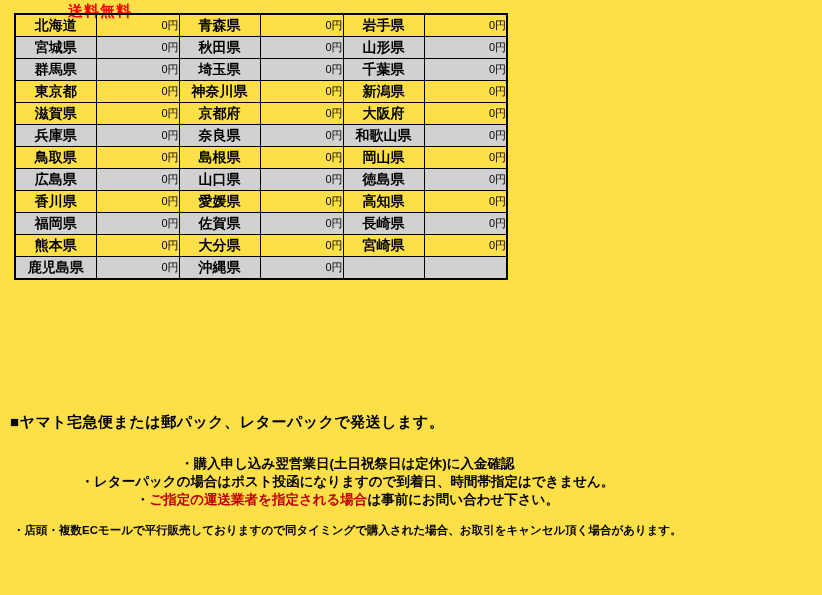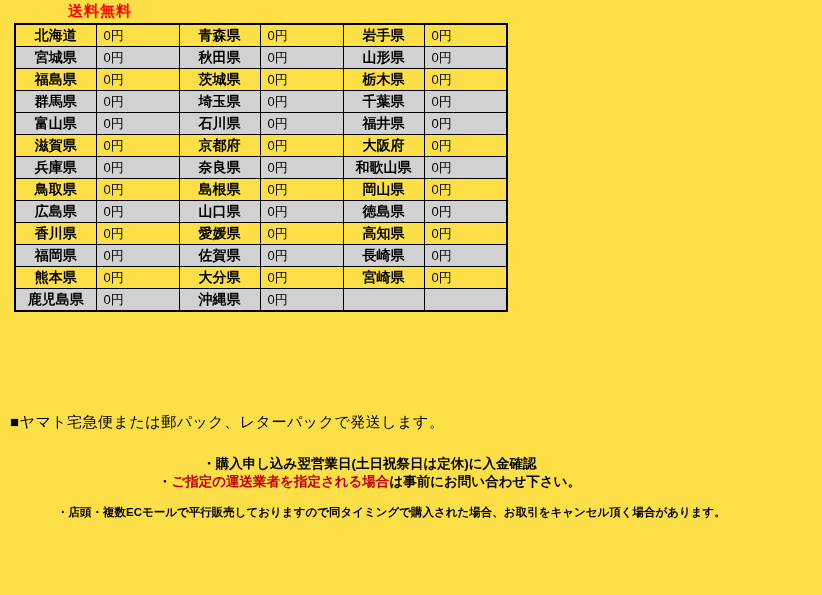--- a/index.html
+++ b/index.html
@@ -10,65 +10,64 @@
     font-family:"Liberation Sans","DejaVu Sans",sans-serif;
     color:#000000;
     overflow:hidden;
   }
   .free-shipping{
     position:absolute;left:68px;top:2px;
     font-size:15px;font-weight:bold;color:#ff0000;
     letter-spacing:1px;
   }
   table.fee-table{
-    position:absolute;left:14px;top:23px;
+    position:absolute;left:14px;top:13px;
     border-collapse:collapse;
     table-layout:fixed;
     width:461px;
     padding-left:8px;
   }
   table.fee-table{border:2px solid #000000;}
   table.fee-table td{
     border:1px solid #000000;
     height:21px;
     padding:0;
     font-size:14px;
     overflow:hidden;
     white-space:nowrap;
   }
   table.fee-table td.pref{
     text-align:center;
     font-weight:bold;
   }
   table.fee-table td.fee{
-    text-align:left;
+    text-align:right;
     padding-left:7px;
-    font-size:13px;
+    font-size:11px;
     font-weight:normal;
   }
   table.fee-table tr.shaded td{background:#d1d1d1;}
   table.fee-table col.c-pref{width:81px;}
   table.fee-table col.c-fee{width:83px;}
   .shipping-heading{
     position:absolute;left:10px;top:413px;
-    font-size:15px;font-weight:normal;
+    font-size:15px;font-weight:bold;
     letter-spacing:0.5px;
   }
   .notes{
     position:absolute;left:13px;top:455px;
     font-size:13.5px;font-weight:bold;
     line-height:18px;
     text-align:center;
   }
   .note-line{white-space:nowrap;}
   .note-line.small{
     font-size:11.5px;
     margin-top:12px;
     letter-spacing:0;
-    margin-left:44px;
   }
 </style>
 </head>
 <body>
 
 <div class="page">
 
   <div class="free-shipping">送料無料</div>
 
   <table class="fee-table">
@@ -90,42 +89,34 @@
           <td class="fee">0円</td>
         </tr>
         <tr class="shaded">
           <td class="pref">宮城県</td>
           <td class="fee">0円</td>
           <td class="pref">秋田県</td>
           <td class="fee">0円</td>
           <td class="pref">山形県</td>
           <td class="fee">0円</td>
         </tr>
-        <tr>
-          <td class="pref">福島県</td>
-          <td class="fee">0円</td>
-          <td class="pref">茨城県</td>
-          <td class="fee">0円</td>
-          <td class="pref">栃木県</td>
-          <td class="fee">0円</td>
-        </tr>
         <tr class="shaded">
           <td class="pref">群馬県</td>
           <td class="fee">0円</td>
           <td class="pref">埼玉県</td>
           <td class="fee">0円</td>
           <td class="pref">千葉県</td>
           <td class="fee">0円</td>
         </tr>
-        <tr class="shaded">
-          <td class="pref">富山県</td>
+        <tr>
+          <td class="pref">東京都</td>
           <td class="fee">0円</td>
-          <td class="pref">石川県</td>
+          <td class="pref">神奈川県</td>
           <td class="fee">0円</td>
-          <td class="pref">福井県</td>
+          <td class="pref">新潟県</td>
           <td class="fee">0円</td>
         </tr>
         <tr>
           <td class="pref">滋賀県</td>
           <td class="fee">0円</td>
           <td class="pref">京都府</td>
           <td class="fee">0円</td>
           <td class="pref">大阪府</td>
           <td class="fee">0円</td>
         </tr>
@@ -185,17 +176,18 @@
           <td class="pref"></td>
           <td class="fee"></td>
         </tr>
       </tbody>
   </table>
 
   <div class="shipping-heading">■ヤマト宅急便または郵パック、レターパックで発送します。</div>
 
   <div class="notes" id="notes-list">
       <div class="note-line"><span style="color: rgb(0, 0, 0);">・購入申し込み翌営業日(土日祝祭日は定休)に入金確認</span></div>
+      <div class="note-line"><span style="color: rgb(0, 0, 0);">・レターパックの場合はポスト投函になりますので到着日、時間帯指定はできません。</span></div>
       <div class="note-line"><span style="color: rgb(0, 0, 0);">・</span><span style="color: rgb(192, 0, 0);">ご指定の運送業者を指定される場合</span><span style="color: rgb(0, 0, 0);">は事前にお問い合わせ下さい。</span></div>
       <div class="note-line small"><span style="color: rgb(0, 0, 0);">・店頭・複数ECモールで平行販売しておりますので同タイミングで購入された場合、お取引をキャンセル頂く場合があります。</span></div>
     </div>
 
 </div>
 
 </body></html>

